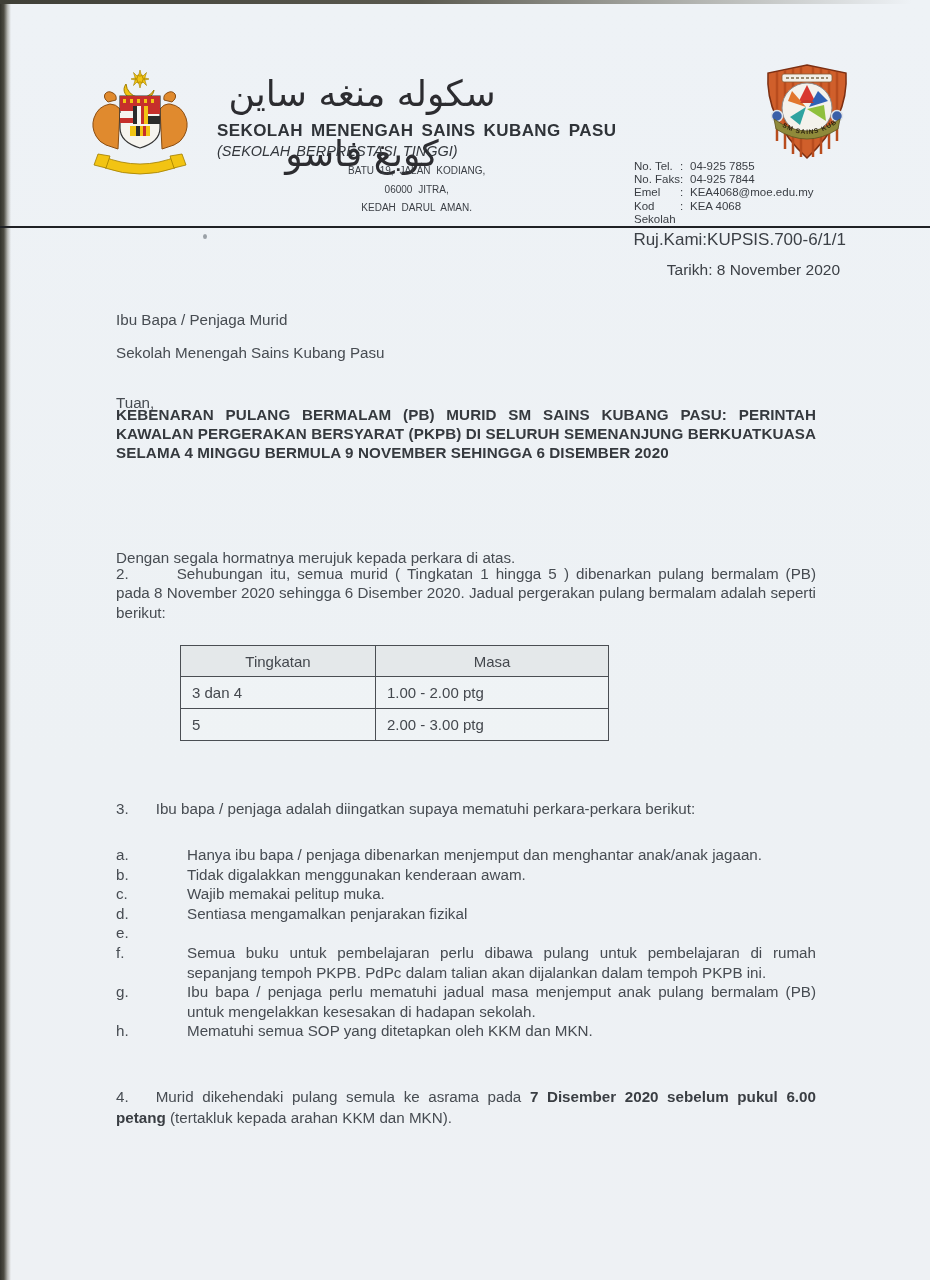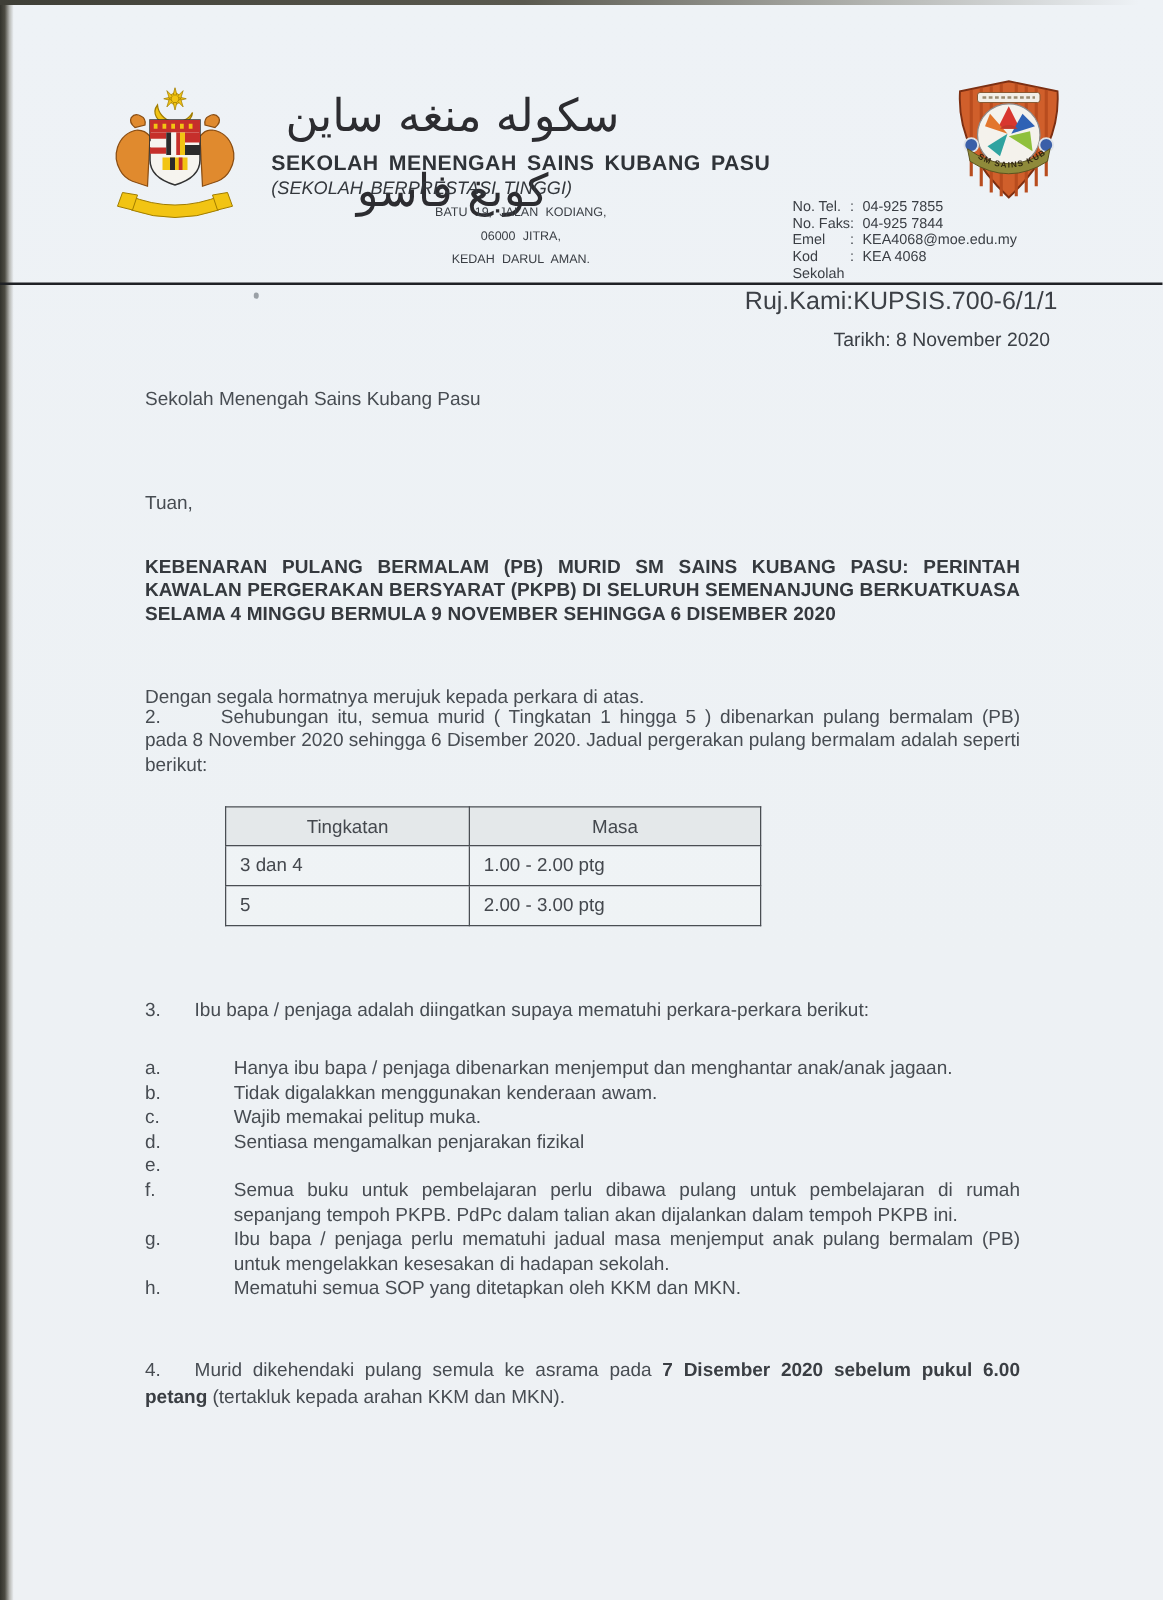--- a/index.html
+++ b/index.html
@@ -25,29 +25,29 @@
   .school-name{font-size:17px;font-weight:bold;letter-spacing:.4px;word-spacing:3px;color:#2f3338;}
   .school-sub{font-size:14.5px;font-weight:normal;font-style:italic;margin-top:2px;word-spacing:2px;}
   .school-addr{font-size:10px;margin-top:3px;line-height:18.5px;word-spacing:3px;color:#3a3e44;text-align:center;}
   .crest{position:absolute;left:760px;top:63px;}
   .contact{position:absolute;left:634px;top:160px;font-size:11.5px;color:#3a3e44;line-height:13.2px;}
   .contact .row{display:flex;}
   .contact .lbl{width:46px;}
   .contact .sep{width:10px;text-align:left;}
   .hr-main{position:absolute;left:0;top:226px;width:930px;height:2px;background:#1f2125;}
   .refblock{position:absolute;right:84px;top:230px;text-align:right;color:#3c4046;}
-  .ruj{font-size:20px;text-align:center;}
+  .ruj{font-size:17px;text-align:center;}
   .tarikh{font-size:15.5px;margin-top:11px;padding-right:6px;}
 
   
   .bodycol{position:absolute;left:116px;top:0;width:700px;color:#474c52;font-size:15.2px;}
   .abs{position:absolute;left:0;width:700px;}
   .recipient{top:303px;line-height:33px;}
   .tuan{top:394px;}
-  .subject{top:444px;font-weight:bold;color:#35393e;text-align:justify;line-height:19.2px;letter-spacing:.1px;}
+  .subject{top:405px;font-weight:bold;color:#35393e;text-align:justify;line-height:19.2px;letter-spacing:.1px;}
   .opening{top:549px;}
   .para{text-align:justify;line-height:19.3px;}
   .p2{top:564px;}
   .p3{top:799px;text-align:left;}
   .p4{top:1087px;line-height:20.5px;}
   .pnum{display:inline;}
   .tabw{display:inline-block;width:48px;}
   .tabn{display:inline-block;width:27px;}
   .bold{font-weight:bold;color:#3a3e43;}
 
@@ -203,20 +203,21 @@
   <div class="hr-main"></div>
 
   <div class="refblock">
     <div class="ruj">Ruj.Kami:KUPSIS.700-6/1/1</div>
     <div class="tarikh">Tarikh: 8 November 2020</div>
   </div>
 
   <div class="bodycol">
 
     <div class="abs recipient">
+      <div>Ibu Bapa / Penjaga Murid</div>
       <div>Sekolah Menengah Sains Kubang Pasu</div>
     </div>
 
     <div class="abs tuan">Tuan,</div>
 
     <div class="abs subject">KEBENARAN PULANG BERMALAM (PB) MURID SM SAINS KUBANG PASU: PERINTAH KAWALAN PERGERAKAN BERSYARAT (PKPB) DI SELURUH SEMENANJUNG BERKUATKUASA SELAMA 4 MINGGU BERMULA 9 NOVEMBER SEHINGGA 6 DISEMBER 2020</div>
 
     <div class="abs opening">Dengan segala hormatnya merujuk kepada perkara di atas.</div>
 
     <div class="abs para p2">

